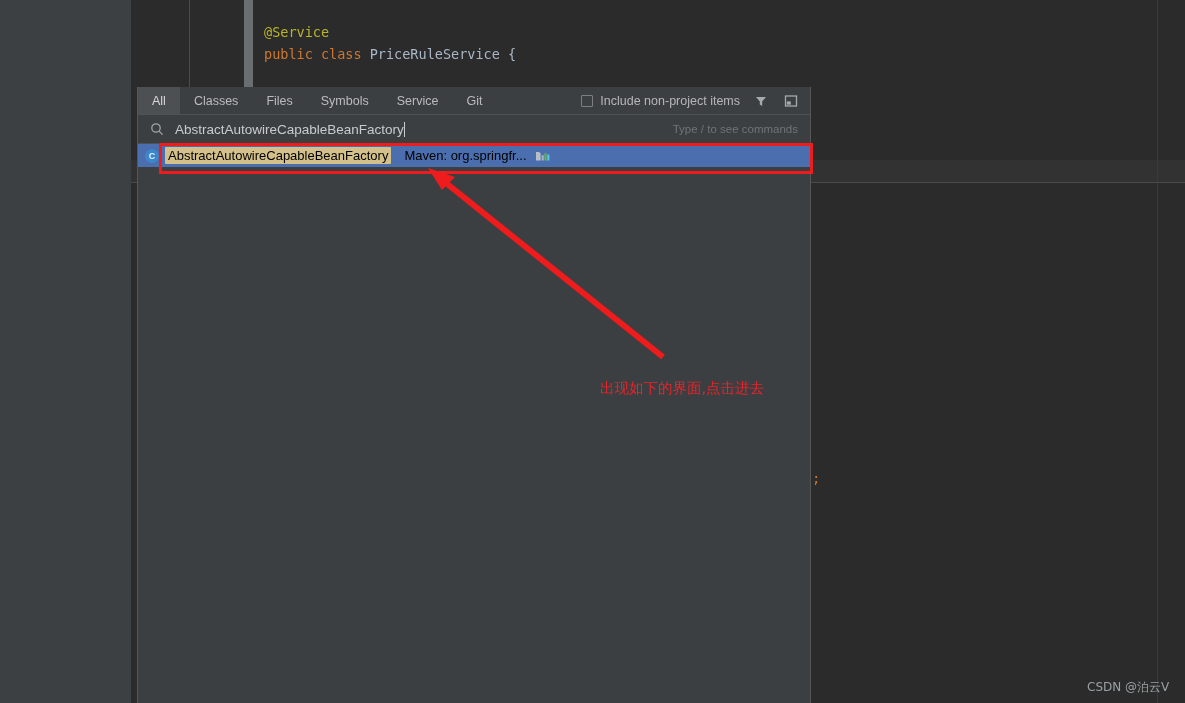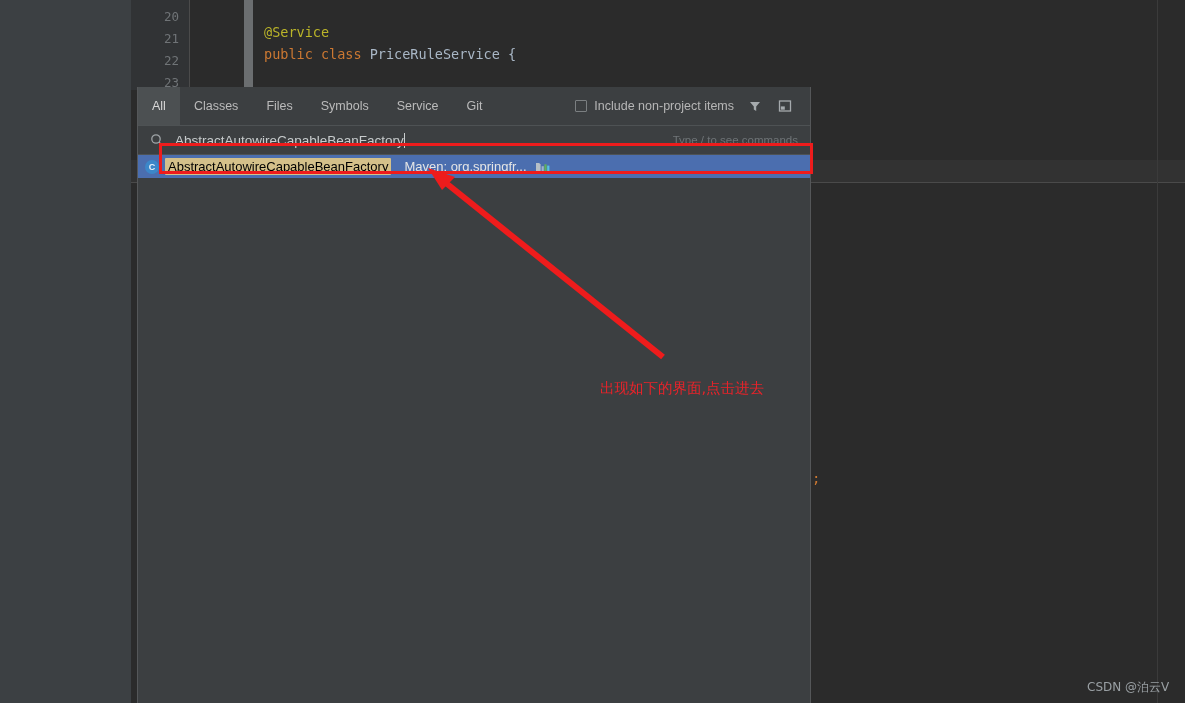--- a/index.html
+++ b/index.html
@@ -120,21 +120,21 @@
     position: absolute;
     left: 137px; top: 87px;
     width: 674px; height: 616px;
     background: #3c3f41;
     border: 1px solid #555759;
     border-top: none;
   }
 
   .popup-tabs {
     position: relative;
-    height: 39px;
+    height: 28px;
     background: #3c3f41;
     border-bottom: 1px solid #4e5254;
     display: flex;
     align-items: stretch;
   }
 
   .tab {
     display: flex;
     align-items: center;
     padding: 0 14px;
@@ -145,21 +145,21 @@
   }
   .tab.active {
     background: #4c5052;
     color: #d8d8d8;
   }
 
   .tabs-right {
     margin-left: auto;
     display: flex;
     align-items: center;
-    padding-right: 16px;
+    padding-right: 10px;
     gap: 12px;
   }
 
   .checkbox-wrap {
     display: flex;
     align-items: center;
     gap: 7px;
     font-size: 12.5px;
     color: #b6b6b6;
   }
@@ -238,21 +238,21 @@
     border-radius: 1px;
     white-space: nowrap;
   }
   .result-pkg {
     color: #c9d4df;
     font-size: 13px;
     margin-left: 7px;
     white-space: nowrap;
   }
   .result-module {
-    color: #e5e5e5;
+    color: #000000;
     font-size: 13px;
     margin-left: 13px;
     white-space: nowrap;
   }
   .maven-icon {
     margin-left: 8px;
     display: flex;
     align-items: center;
   }
 
@@ -298,26 +298,20 @@
 
 <div id="root">
 
   <div class="editor-area">
 
     <div class="editor-left-pane"></div>
     <div class="editor-scrollbar-track">
       <div class="editor-scrollbar-thumb"></div>
     </div>
 
-    <div class="gutter">
-      <div class="gutter-line" style="top:9px">20</div>
-      <div class="gutter-line" style="top:31px">21</div>
-      <div class="gutter-line" style="top:53px">22</div>
-      <div class="gutter-line" style="top:75px">23</div>
-    </div>
 
     <div class="code-fold-line"></div>
 
     <div class="code-lines">
       <div class="code-line" style="top:8px">
         <span class="tok-ann">@Service</span>
       </div>
       <div class="code-line" style="top:30px">
         <span class="tok-kw">public</span><span class="tok-plain"> </span><span class="tok-kw">class</span><span class="tok-plain"> </span><span class="tok-plain">PriceRuleService {</span>
       </div>

